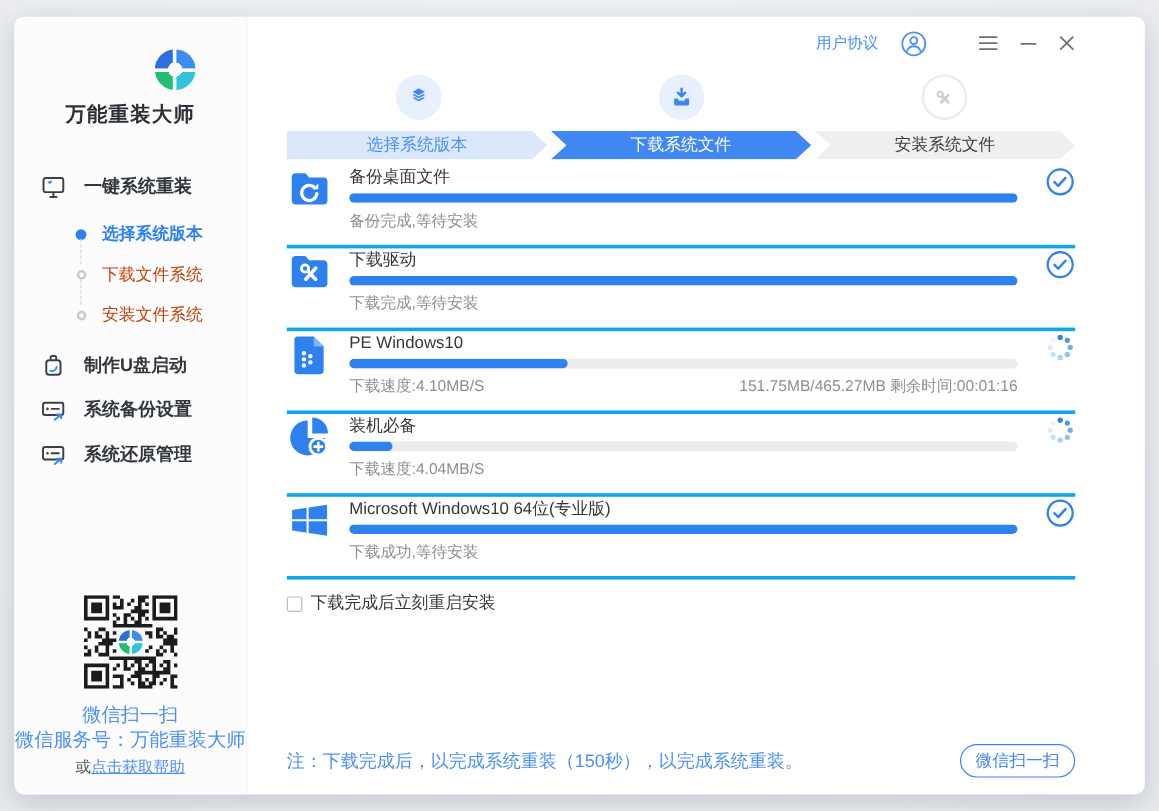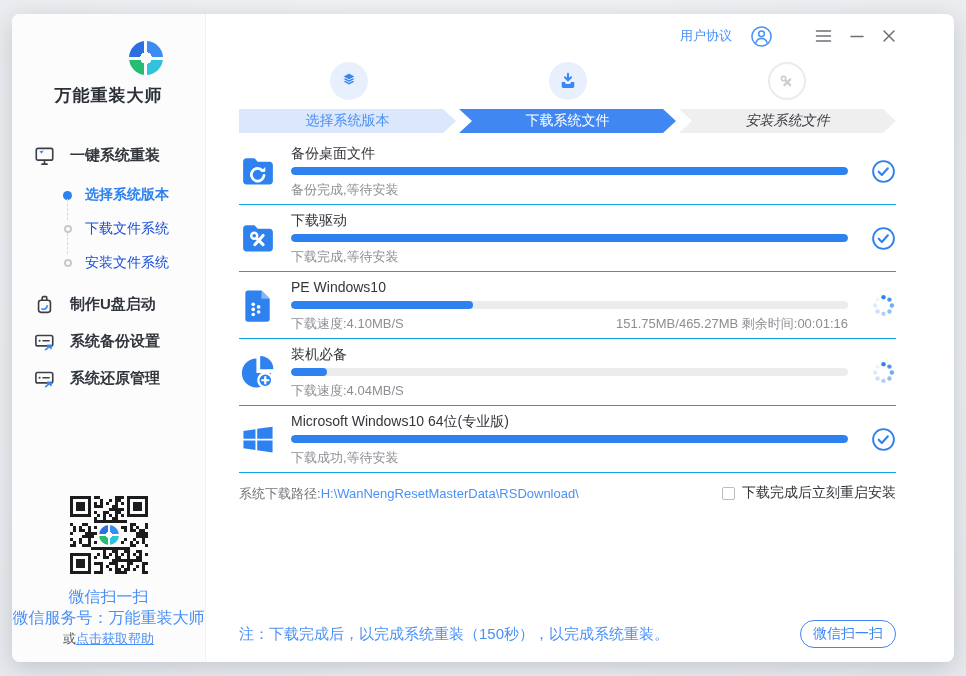--- a/index.html
+++ b/index.html
@@ -32,21 +32,21 @@
   .nav{width:100%;margin-top:30px;}
   .nav-item{display:flex;align-items:center;height:37px;padding-left:21px;cursor:pointer;}
   .nav-item .nicon{width:23px;height:23px;margin-right:14px;flex:none;display:flex;align-items:center;justify-content:center;}
   .nav-item .nlabel{font-size:15px;font-weight:600;color:#32363d;}
   .substeps{margin:4px 0 6px 51px;}
   .substep{display:flex;align-items:center;height:34px;position:relative;cursor:pointer;}
   .substep .dot{width:9px;height:9px;border-radius:50%;margin-right:13px;flex:none;box-sizing:border-box;}
   .substep.active .dot{background:#2e82f0;}
   .substep:not(.active) .dot{width:8px;height:8px;border:2px solid #c7c9cc;background:#fff;margin-left:1px;}
   .substep:not(:first-child)::before{content:'';position:absolute;left:4px;top:-13px;height:21px;border-left:1px dashed #d6d8da;}
-  .substep .slabel{font-size:14px;color:#1d4ed8;}
+  .substep .slabel{font-size:14px;color:#c2410c;}
   .substep.active .slabel{color:#2e82f0;font-weight:600;}
   .sidebar-footer{position:absolute;bottom:13px;left:0;right:0;display:flex;flex-direction:column;align-items:center;}
   .qr-box{width:78px;height:78px;position:relative;margin-bottom:12px;}
   .qr-box svg{display:block;}
   .qr-logo{position:absolute;left:29px;top:29px;--s:20px;background:
       radial-gradient(circle at center,#ffffff 0 3.5px,rgba(0,0,0,0) 3.5px),
       conic-gradient(#3b8df2 0 25%, #31c3d9 25% 50%, #25bd71 50% 75%, #2d6fe0 75% 100%);}
   .qr-logo::before{height:2px;top:calc(50% - 1px);background:#fff;}
   .qr-logo::after{width:2px;left:calc(50% - 1px);background:#fff;}
   .wx-line{font-size:16px;color:#4a90f5;line-height:21px;}
@@ -59,29 +59,29 @@
   .tb-icon{display:flex;align-items:center;justify-content:center;cursor:pointer;}
   .tb-gap{width:6px;}
   
   .steps-icons{display:flex;margin-top:4px;}
   .steps-icons .cell{flex:1;display:flex;justify-content:center;}
   .step-circle{width:38px;height:38px;border-radius:50%;display:flex;align-items:center;justify-content:center;}
   .step-circle.blue{background:#e9f0fd;}
   .step-circle.pending{background:#fff;border:2px solid #ebebeb;box-sizing:border-box;}
   .steps-bar{display:flex;margin-top:9px;height:24px;}
   .seg{flex:1;display:flex;align-items:center;justify-content:center;font-size:14px;margin-right:3px;}
-  .seg:last-child{margin-right:0;font-style:italic;}
+  .seg:last-child{margin-right:0;}
   .seg.first{clip-path:polygon(0 0,calc(100% - 13px) 0,100% 50%,calc(100% - 13px) 100%,0 100%);}
   .seg.mid,.seg.last{clip-path:polygon(0 0,calc(100% - 13px) 0,100% 50%,calc(100% - 13px) 100%,0 100%,13px 50%);}
   .seg.done{background:#dbe7fb;color:#4a90f5;}
   .seg.active{background:#4187f2;color:#fff;}
   .seg.pending{background:#efefef;color:#3a3d42;}
   
   .dl-list{margin-top:5px;}
-  .dl-row{display:flex;align-items:center;border-bottom:1px solid #0ea5e9;height:66px;}
+  .dl-row{display:flex;align-items:flex-start;border-bottom:3px solid #0ea5e9;height:66px;}
   .dl-icon{width:38px;height:38px;margin-right:14px;flex:none;}
   .dl-body{flex:1;min-width:0;}
   .dl-title{font-size:14px;color:#33363b;line-height:18px;}
   .dl-track{height:8px;background:#ebecee;border-radius:4px;margin:5px 0 6px;overflow:hidden;}
   .dl-fill{height:100%;background:#2e82f0;border-radius:4px;width:0;}
   .dl-status{display:flex;justify-content:space-between;font-size:13px;color:#8b8e93;line-height:17px;}
   .dl-ind{width:26px;height:26px;margin-left:22px;flex:none;display:flex;align-items:center;justify-content:center;}
   .spin{animation:rot 1.2s steps(8) infinite;transform-origin:50% 50%;}
   @keyframes rot{to{transform:rotate(360deg);}}
   
@@ -408,23 +408,20 @@
           <svg width="25" height="25" viewBox="0 0 24 24">
               <circle cx="12" cy="12" r="10" fill="#fff" stroke="#2e82f0" stroke-width="1.8"></circle>
               <path d="M7.4 12.2l3 3.1 5.8-6.4" fill="none" stroke="#2e82f0" stroke-width="2" stroke-linecap="round" stroke-linejoin="round"></path>
             </svg>
         </div>
       </div>
 
     </div>
 
     <div class="path-row">
-      <div>
-        <span class="path-label">系统下载路径:</span><span class="path-value">H:\WanNengResetMasterData\RSDownload\</span>
-      </div>
       <div class="reboot-opt">
         <span class="checkbox"></span>
         <span class="reboot-label">下载完成后立刻重启安装</span>
       </div>
     </div>
 
     <div class="spacer"></div>
 
     <div class="footer-row">
       <div class="note">注：下载完成后，以完成系统重装（150秒），以完成系统重装。</div>

